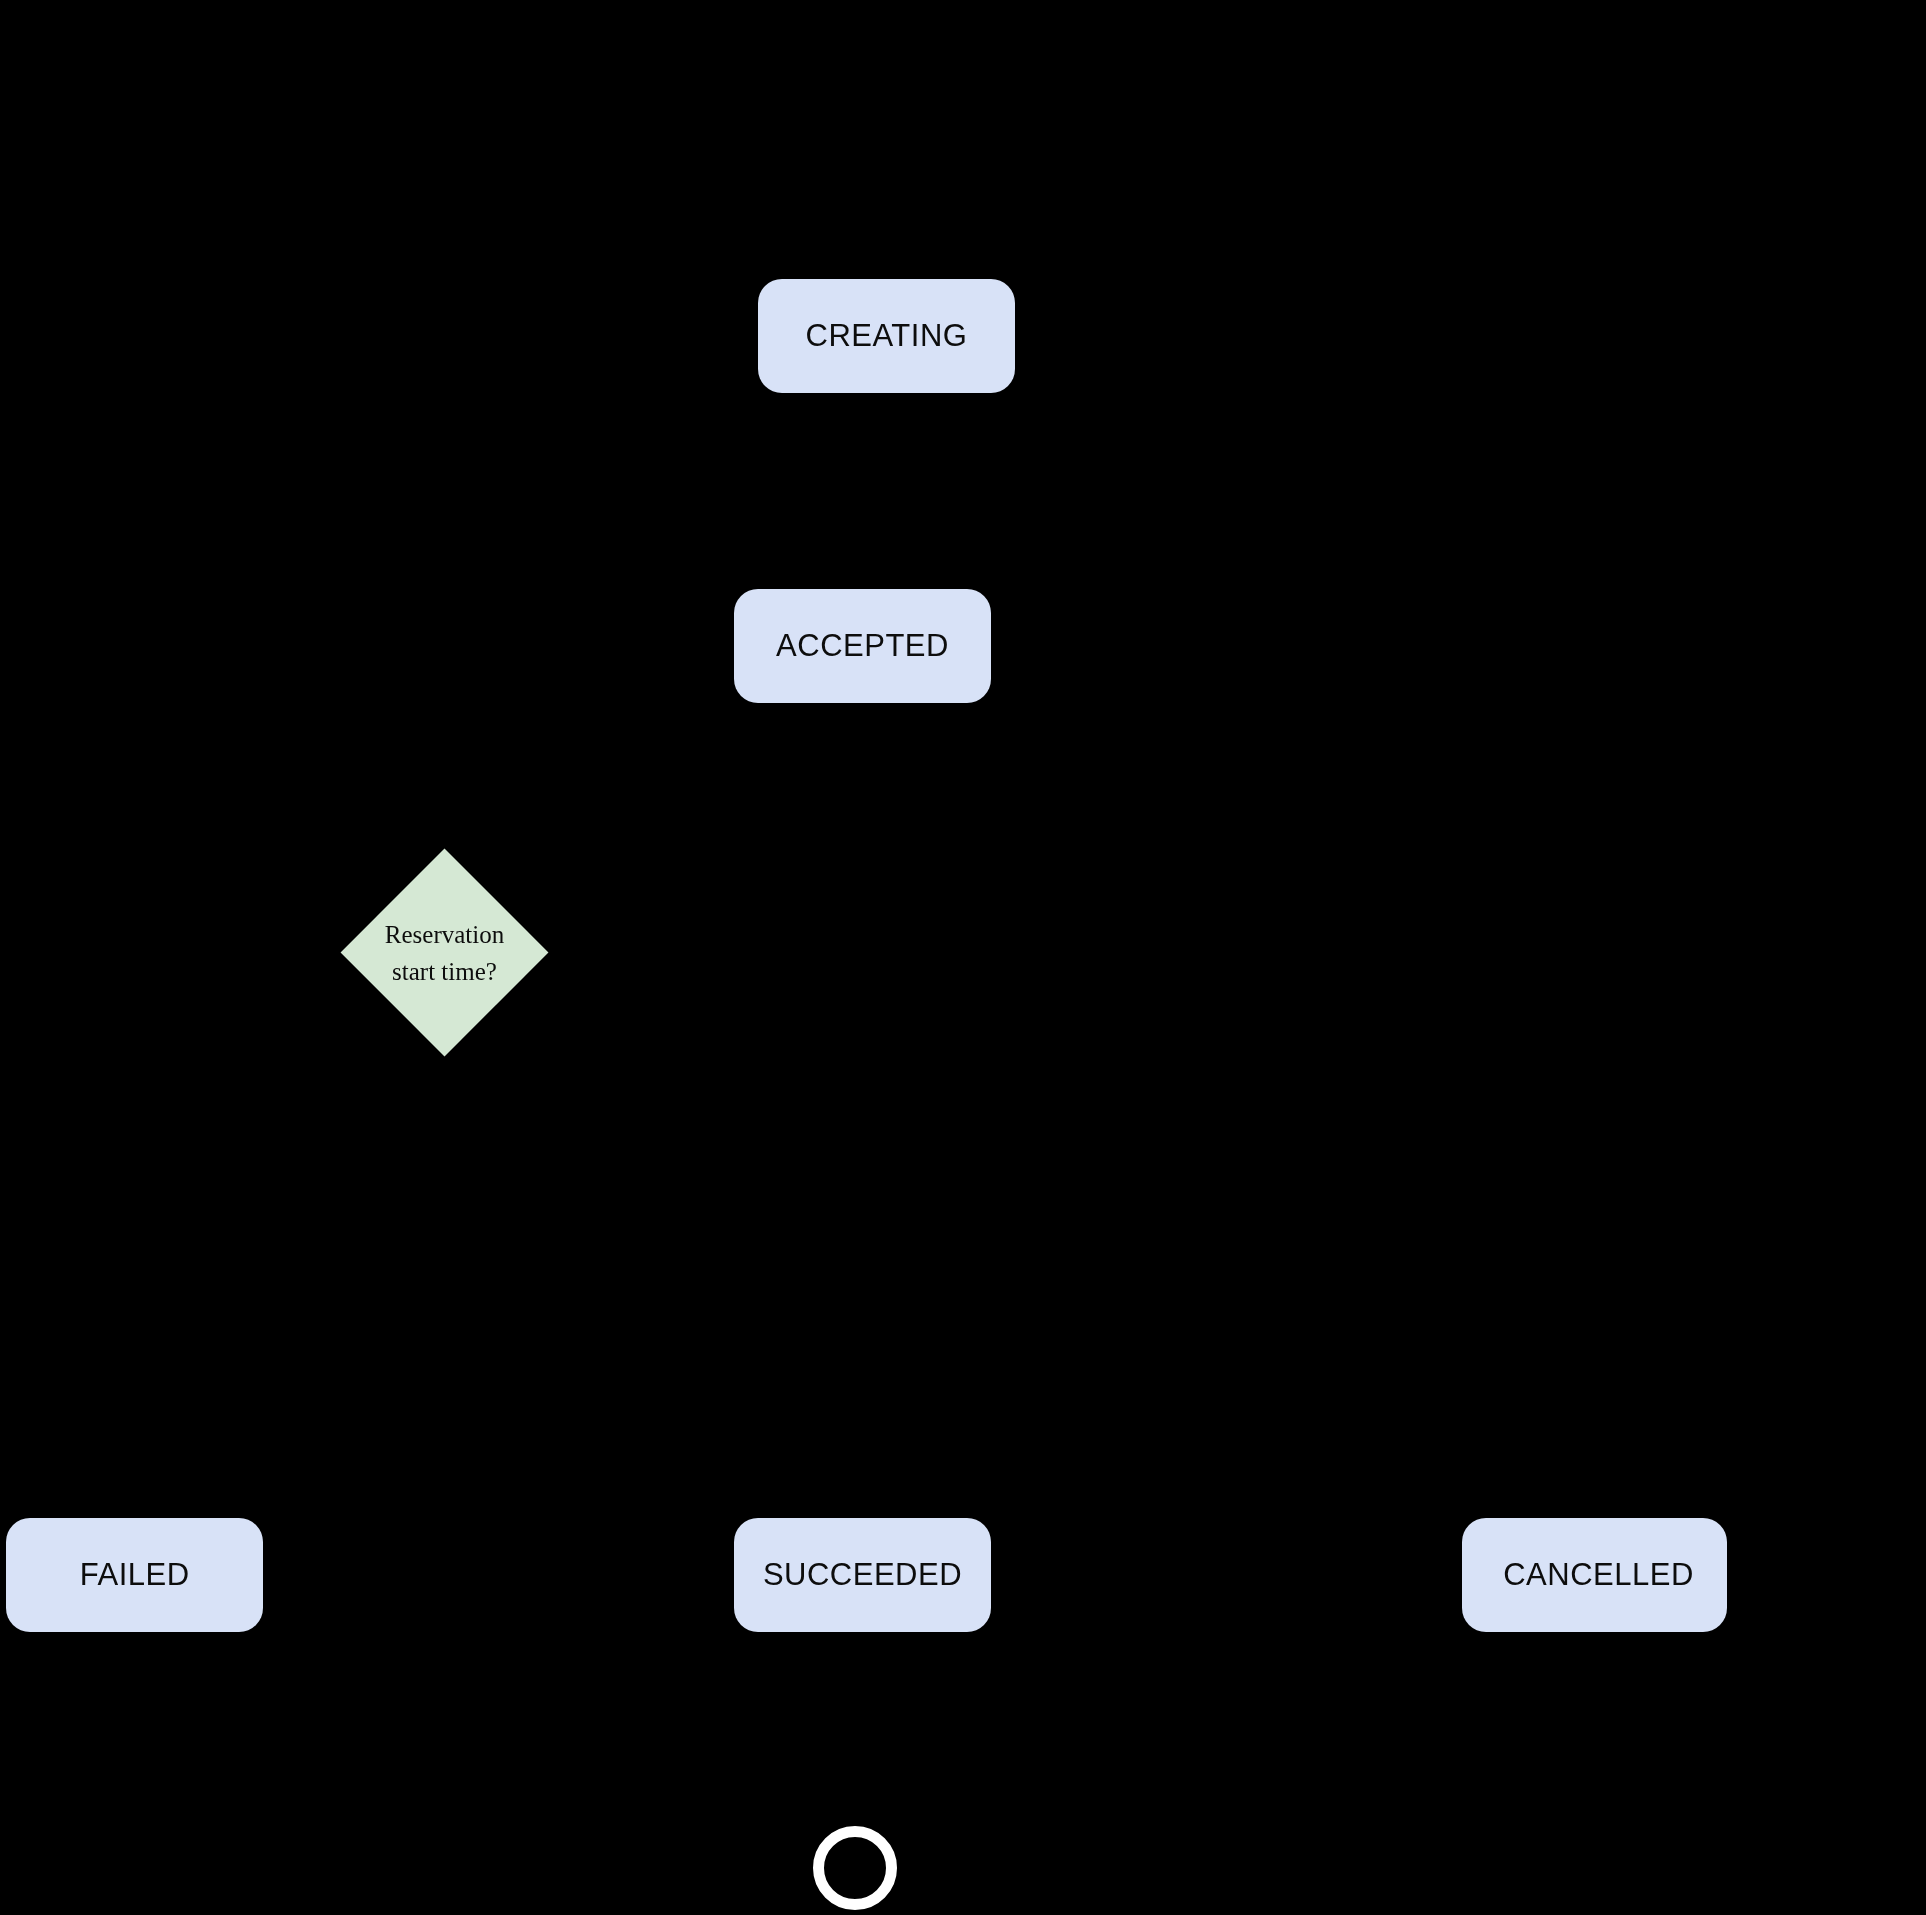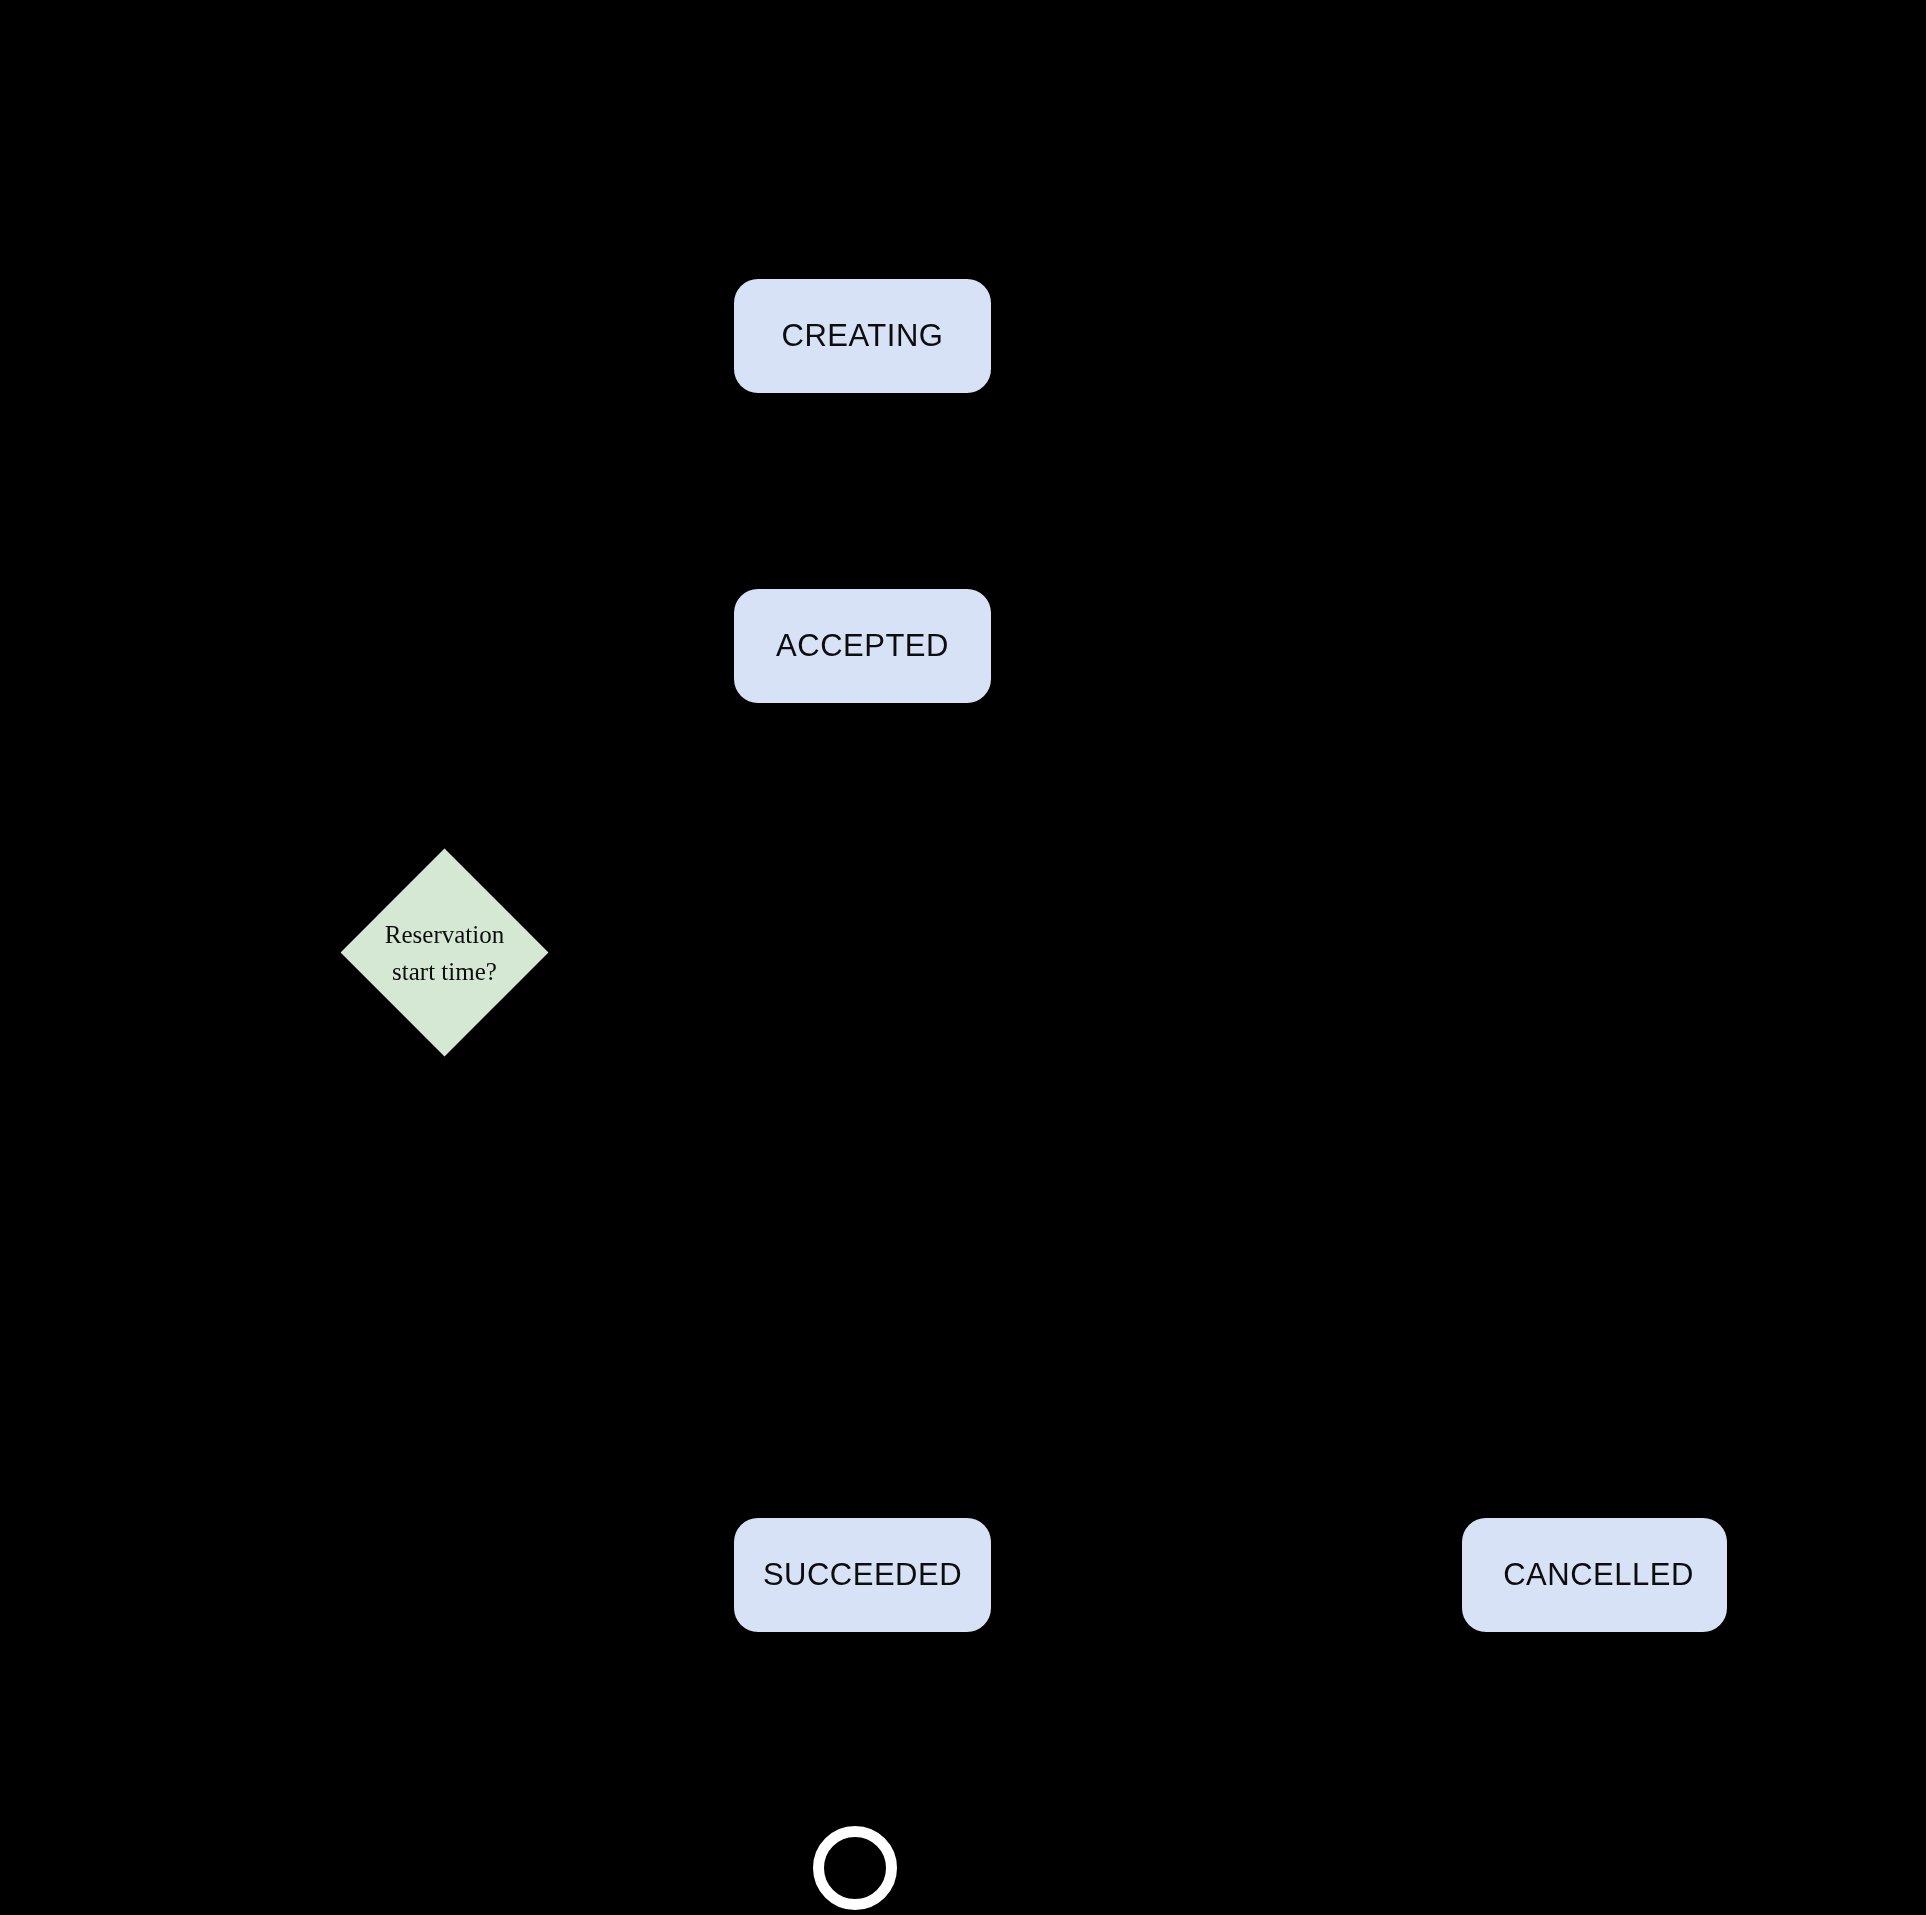--- a/index.html
+++ b/index.html
@@ -68,21 +68,21 @@
   
   .end-circle {
     position: absolute;
     width: 62px;
     height: 62px;
     border: 11px solid #ffffff;
     border-radius: 50%;
     background: transparent;
   }
   
-  #node-creating   { left: 734px; top: 279px;  }
+  #node-creating   { left: 758px; top: 279px;  }
   #node-accepted   { left: 734px; top: 589px; text-align: right; }
   #node-failed     { left: 6.2px;   top: 1518px; }
   #node-succeeded  { left: 734px; top: 1518px; }
   #node-cancelled  { left: 1462px; top: 1518px; padding-left: 8px; }
   #diamond-reservation-start-time { left: 341px;  top: 849px; font-family: Liberation Serif, serif; }
   #diamond-use-case               { left: 759px; top: 849px; }
   #diamond-enough-quota           { left: 1167px; top: 849px; }
   #diamond-resources-available    { left: 1167px; top: 1221px; }
   #end-state-circle { left: 813px; top: 1826px; }
 </style>
@@ -103,20 +103,23 @@
     <div class="diamond-shape"></div>
     <div class="diamond-label">
       <span>Reservation</span>
       <span>start time?</span>
     </div>
   </div>
 
 
 
 
+  <div class="state-box" id="node-failed">
+    <span class="state-label">FAILED</span>
+  </div>
 
   <div class="state-box" id="node-succeeded">
     <span class="state-label">SUCCEEDED</span>
   </div>
 
   <div class="state-box" id="node-cancelled">
     <span class="state-label">CANCELLED</span>
   </div>
 
   <div class="end-circle" id="end-state-circle"></div>

